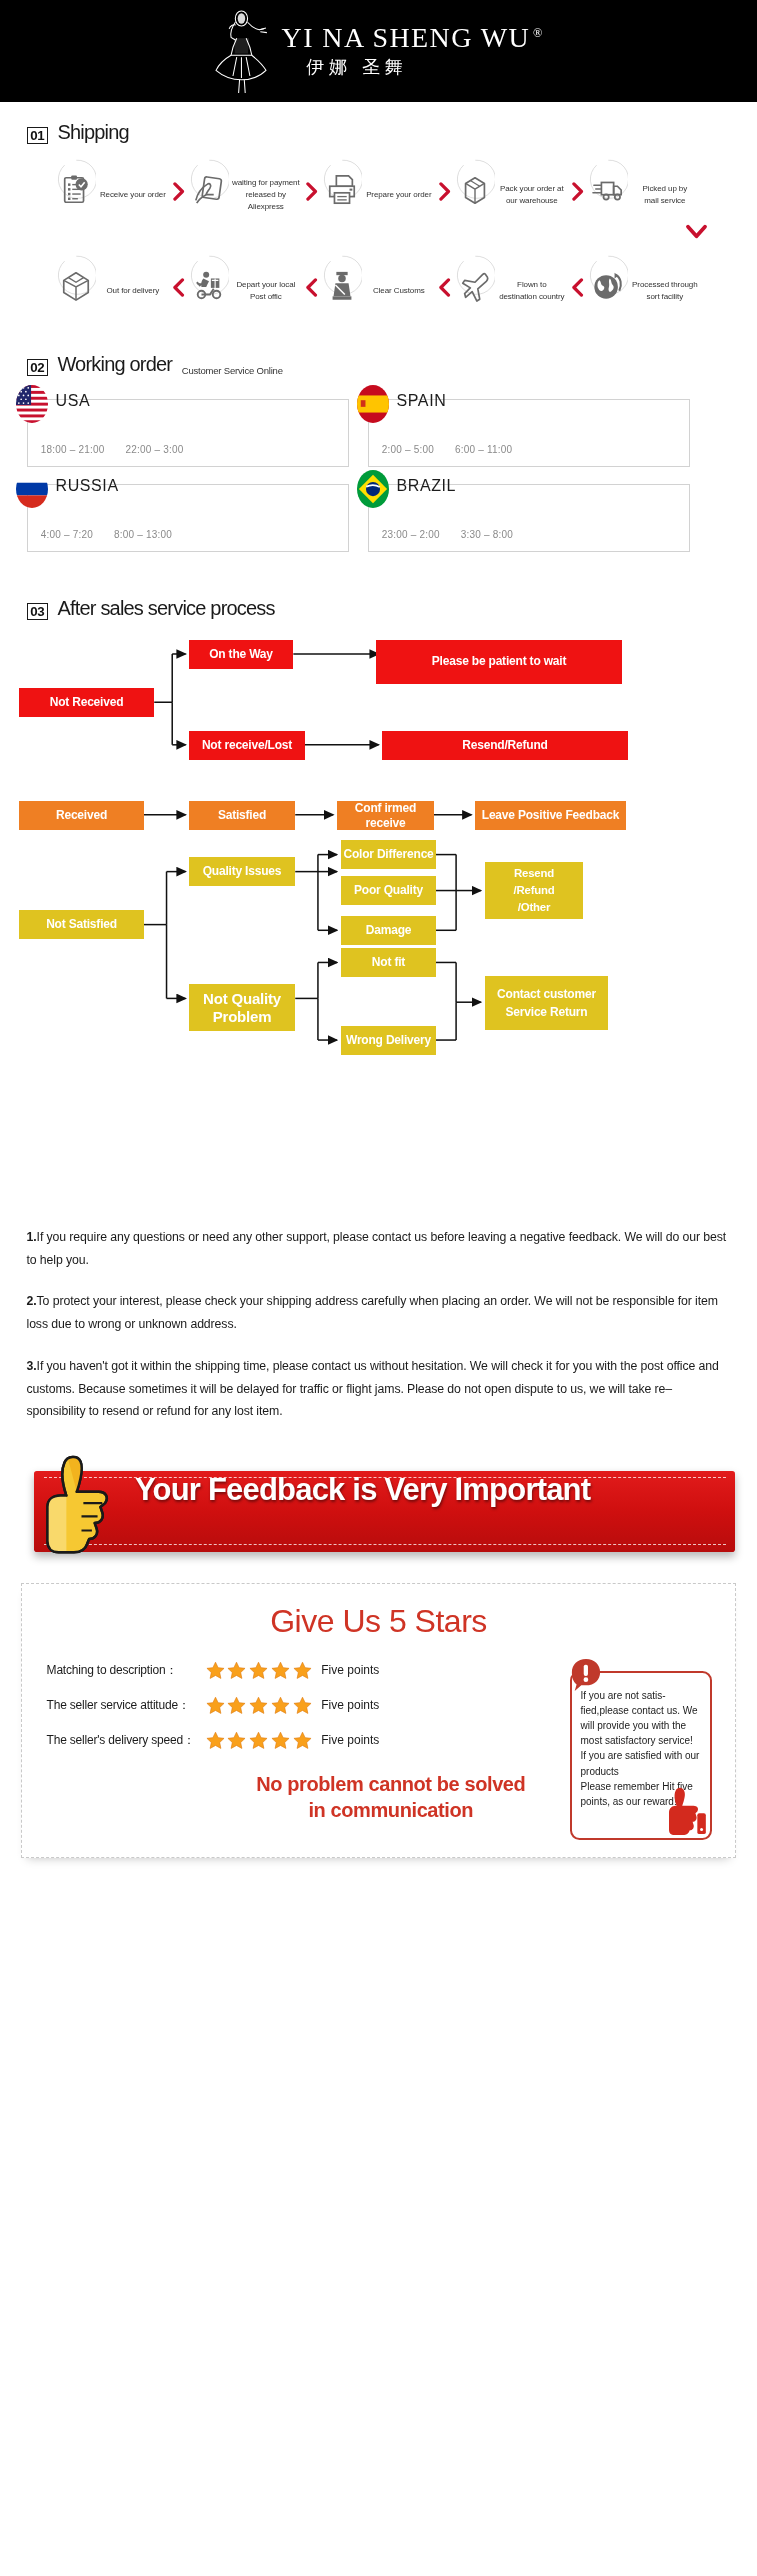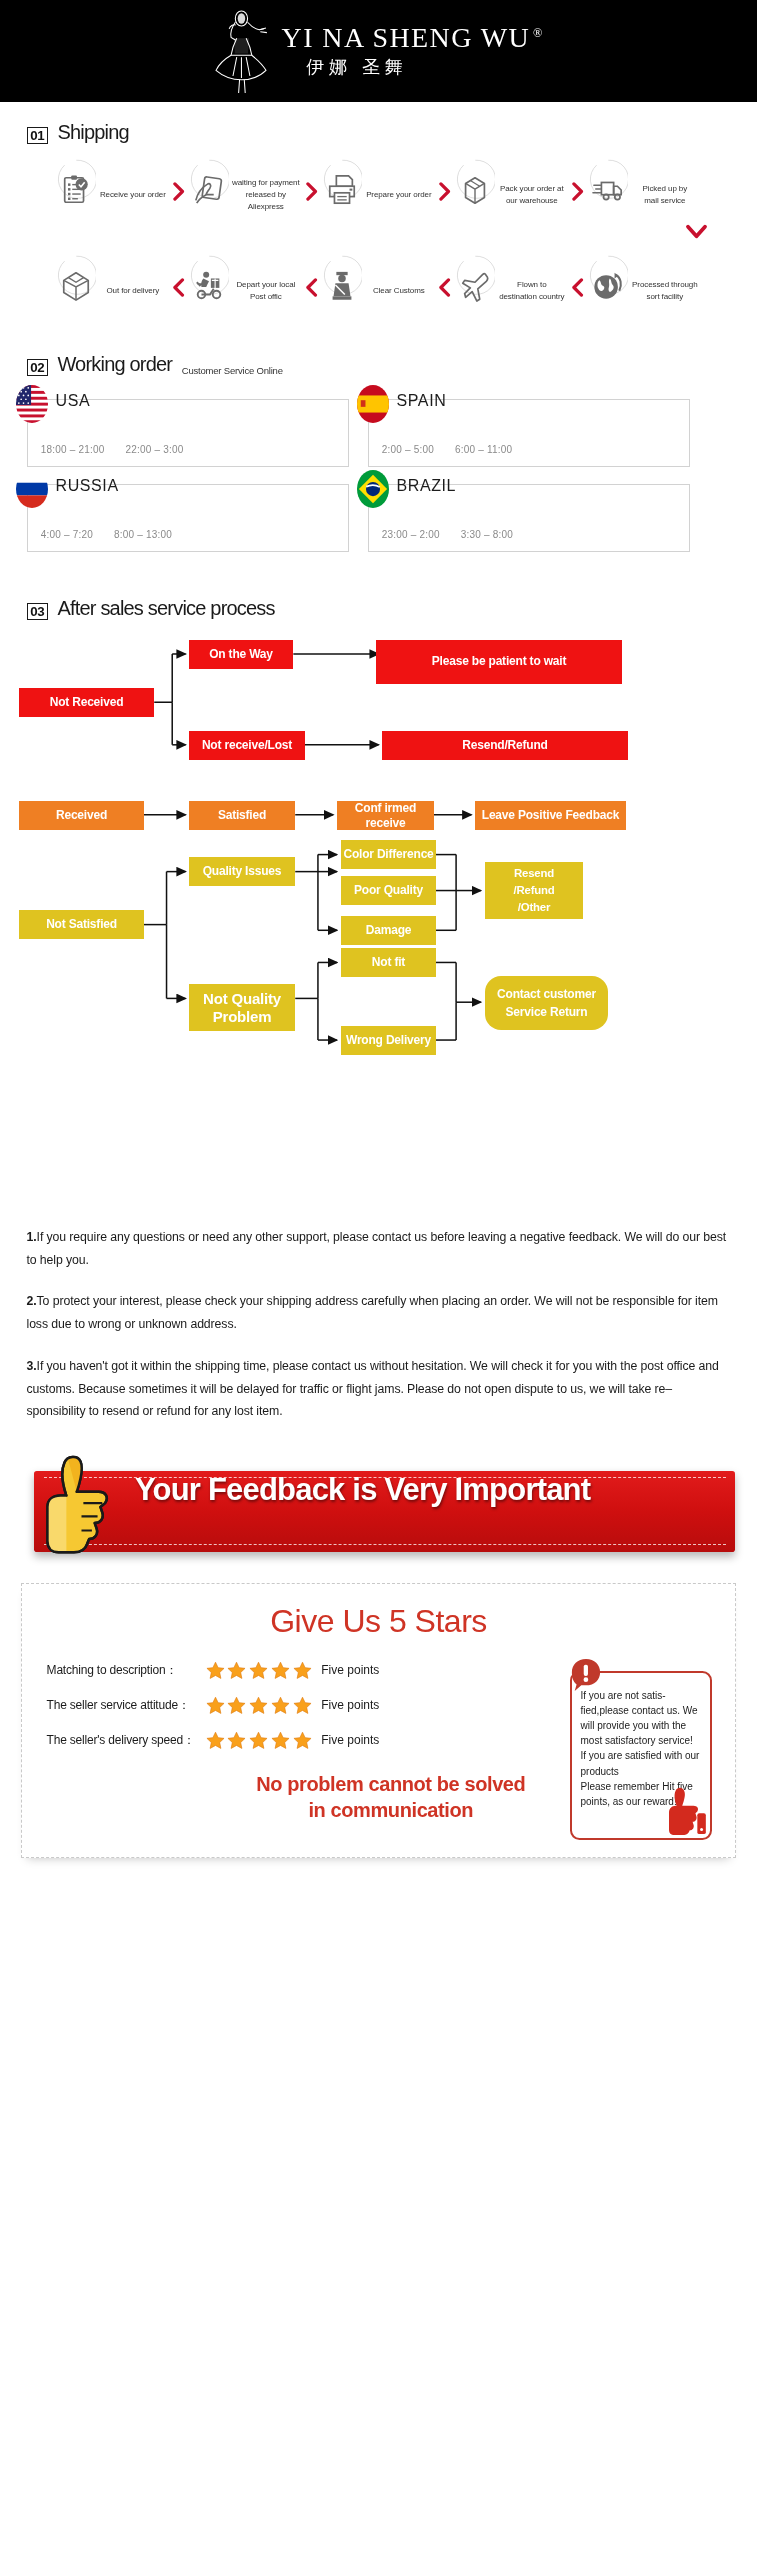--- a/index.html
+++ b/index.html
@@ -586,21 +586,21 @@
       <div class="fbox yellow" style="left:341px; top:243px; width:95px; height:29px;">Poor Quality</div>
       <div class="fbox yellow" style="left:341px; top:283px; width:95px; height:29px;">Damage</div>
       <div class="fbox yellow" style="left:485px; top:229px; width:98px; height:57px; white-space:pre-line; line-height:1.5; font-size:11.4px;">Resend
 /Refund
 /Other</div>
 
       <div class="fbox yellow" style="left:189px; top:351px; width:106px; height:47px; white-space:pre-line; line-height:1.15; font-size:15px;">Not Quality
 Problem</div>
       <div class="fbox yellow" style="left:341px; top:315px; width:95px; height:29px;">Not fit</div>
       <div class="fbox yellow" style="left:341px; top:393px; width:95px; height:29px;">Wrong Delivery</div>
-      <div class="fbox yellow" style="left:485px; top:343px; width:123px; height:54px; white-space:pre-line; line-height:1.5; font-size:12px;border-radius:16px;">Contact customer
+      <div class="fbox yellow" style="left:485px; top:343px; width:123px; height:54px; white-space:pre-line; line-height:1.5; font-size:12px;">Contact customer
 Service Return</div>
     </div>
   </div>
 
   <div class="notes">
     <p class="note">
       <b>1.</b><span>If you require any questions or need any other support, please contact us before leaving a negative feedback. We will do our best to help you.</span>
     </p>
     <p class="note">
       <b>2.</b><span>To protect your interest, please check your shipping address carefully when placing an order. We will not be responsible for item loss due to wrong or unknown address.</span>

